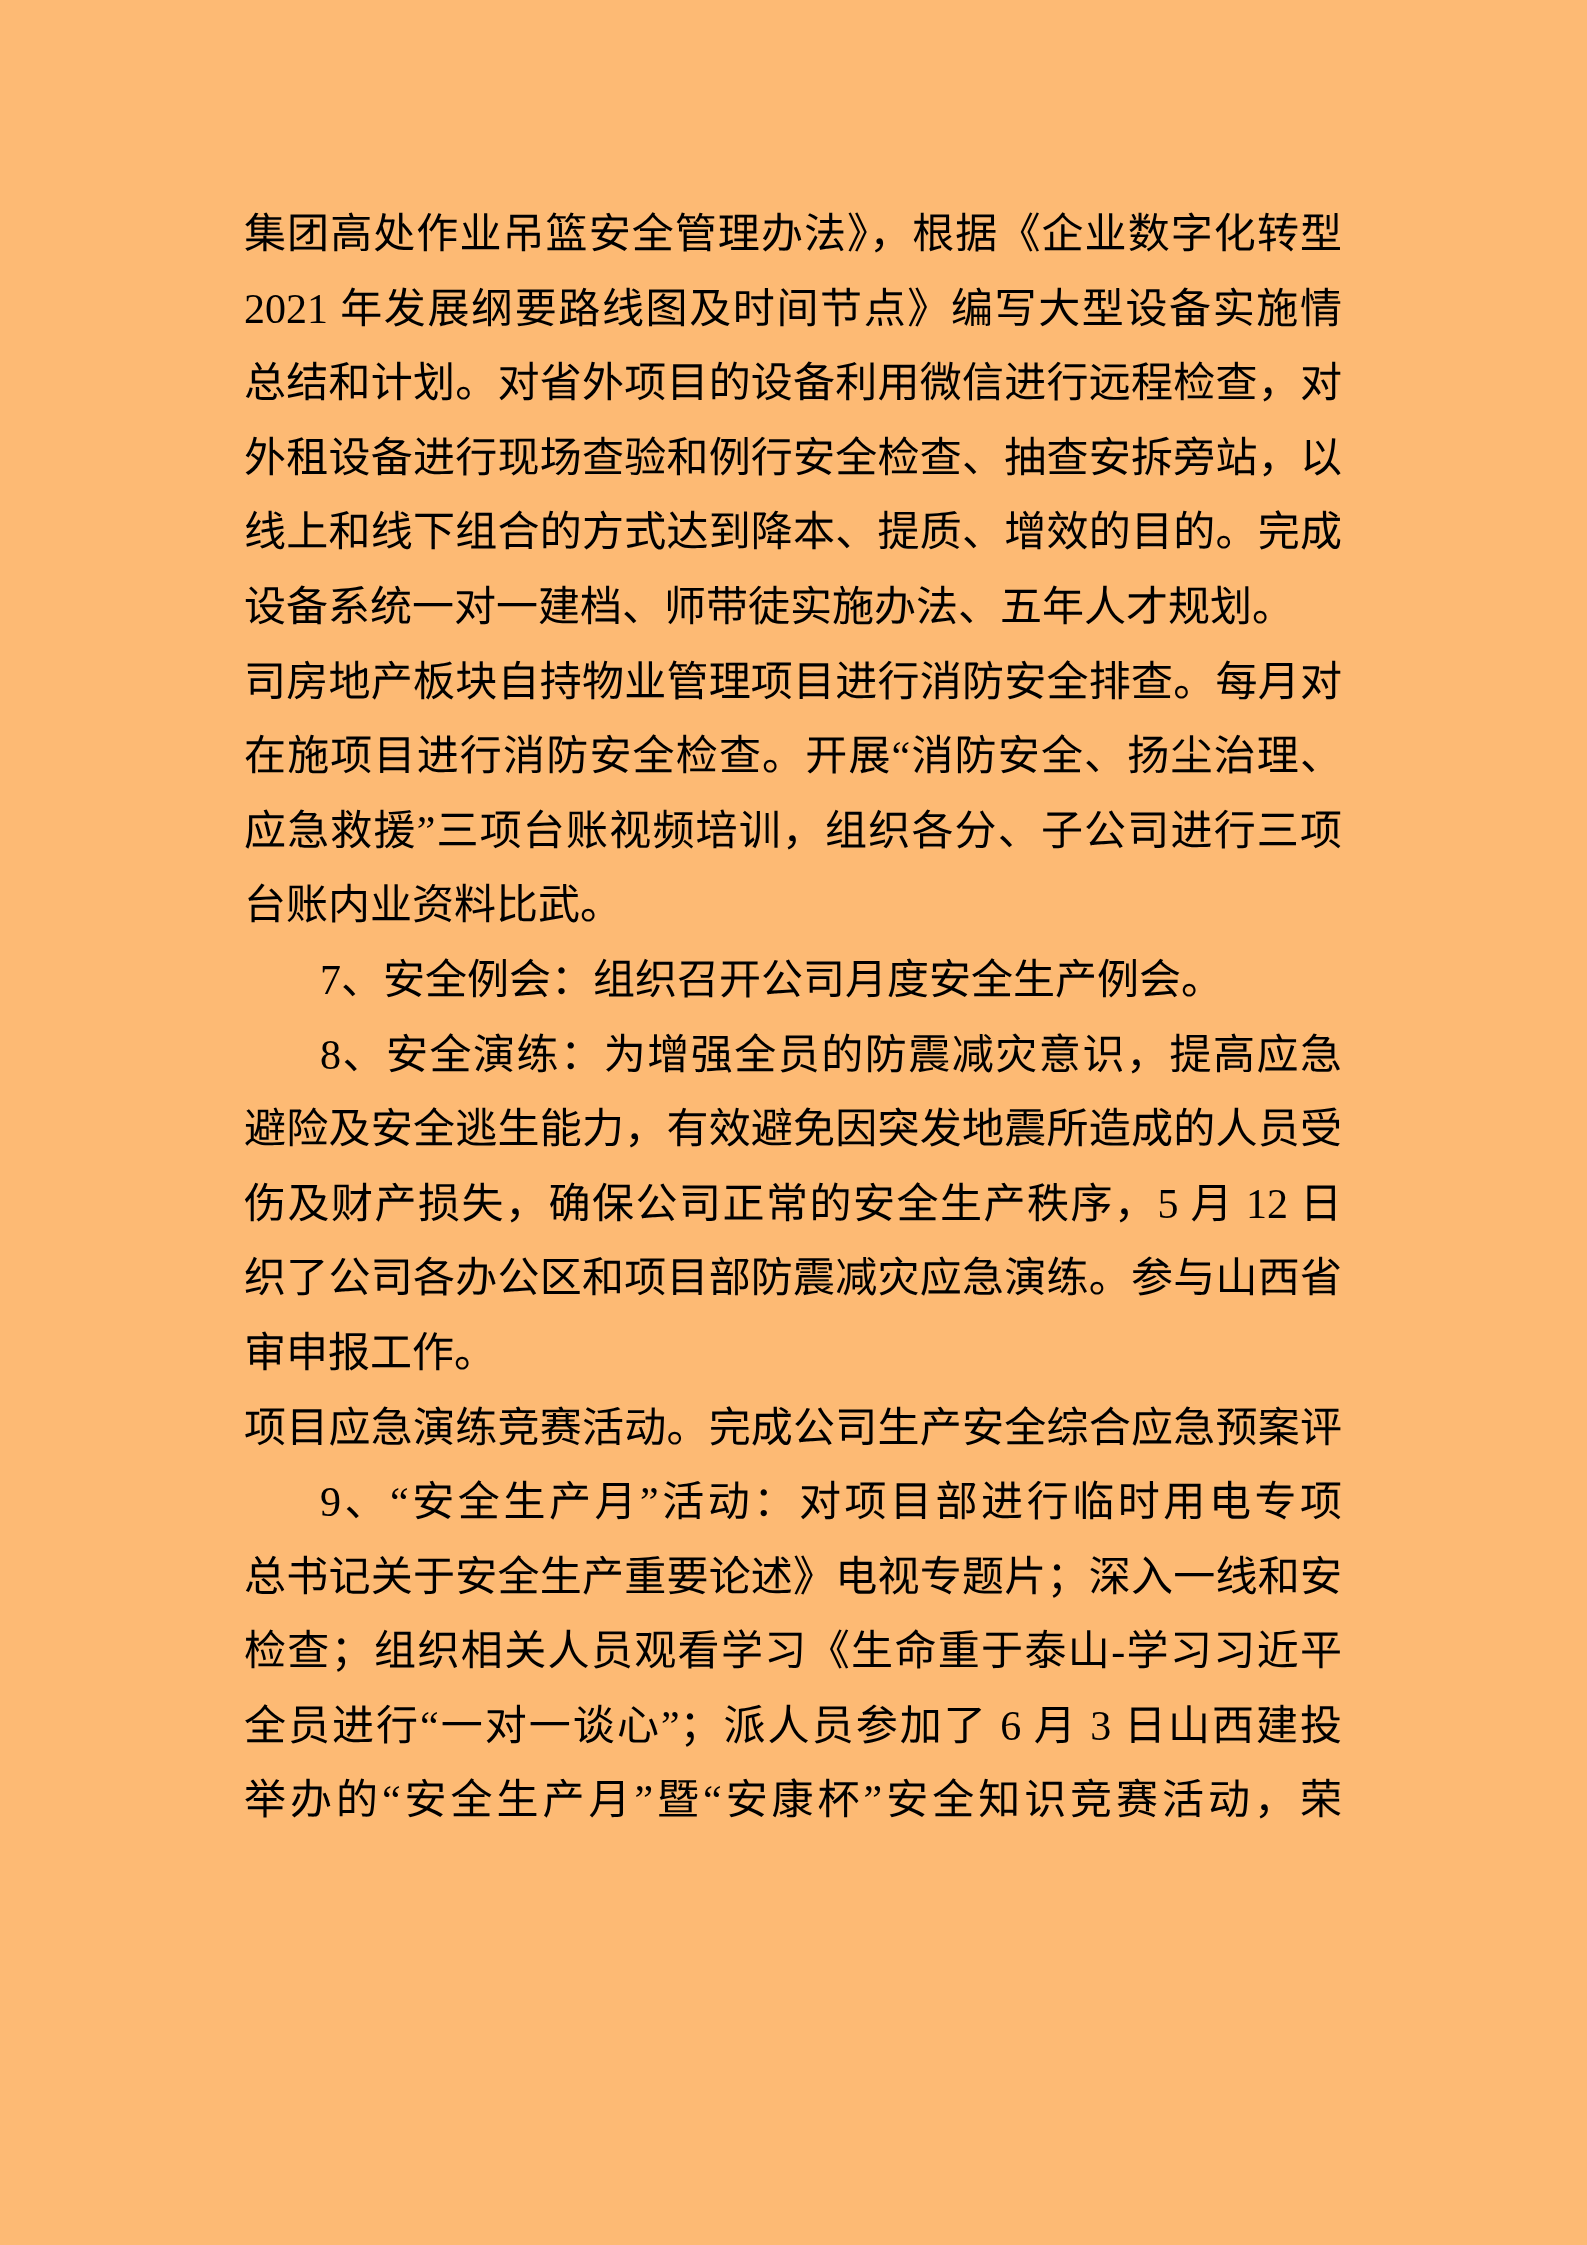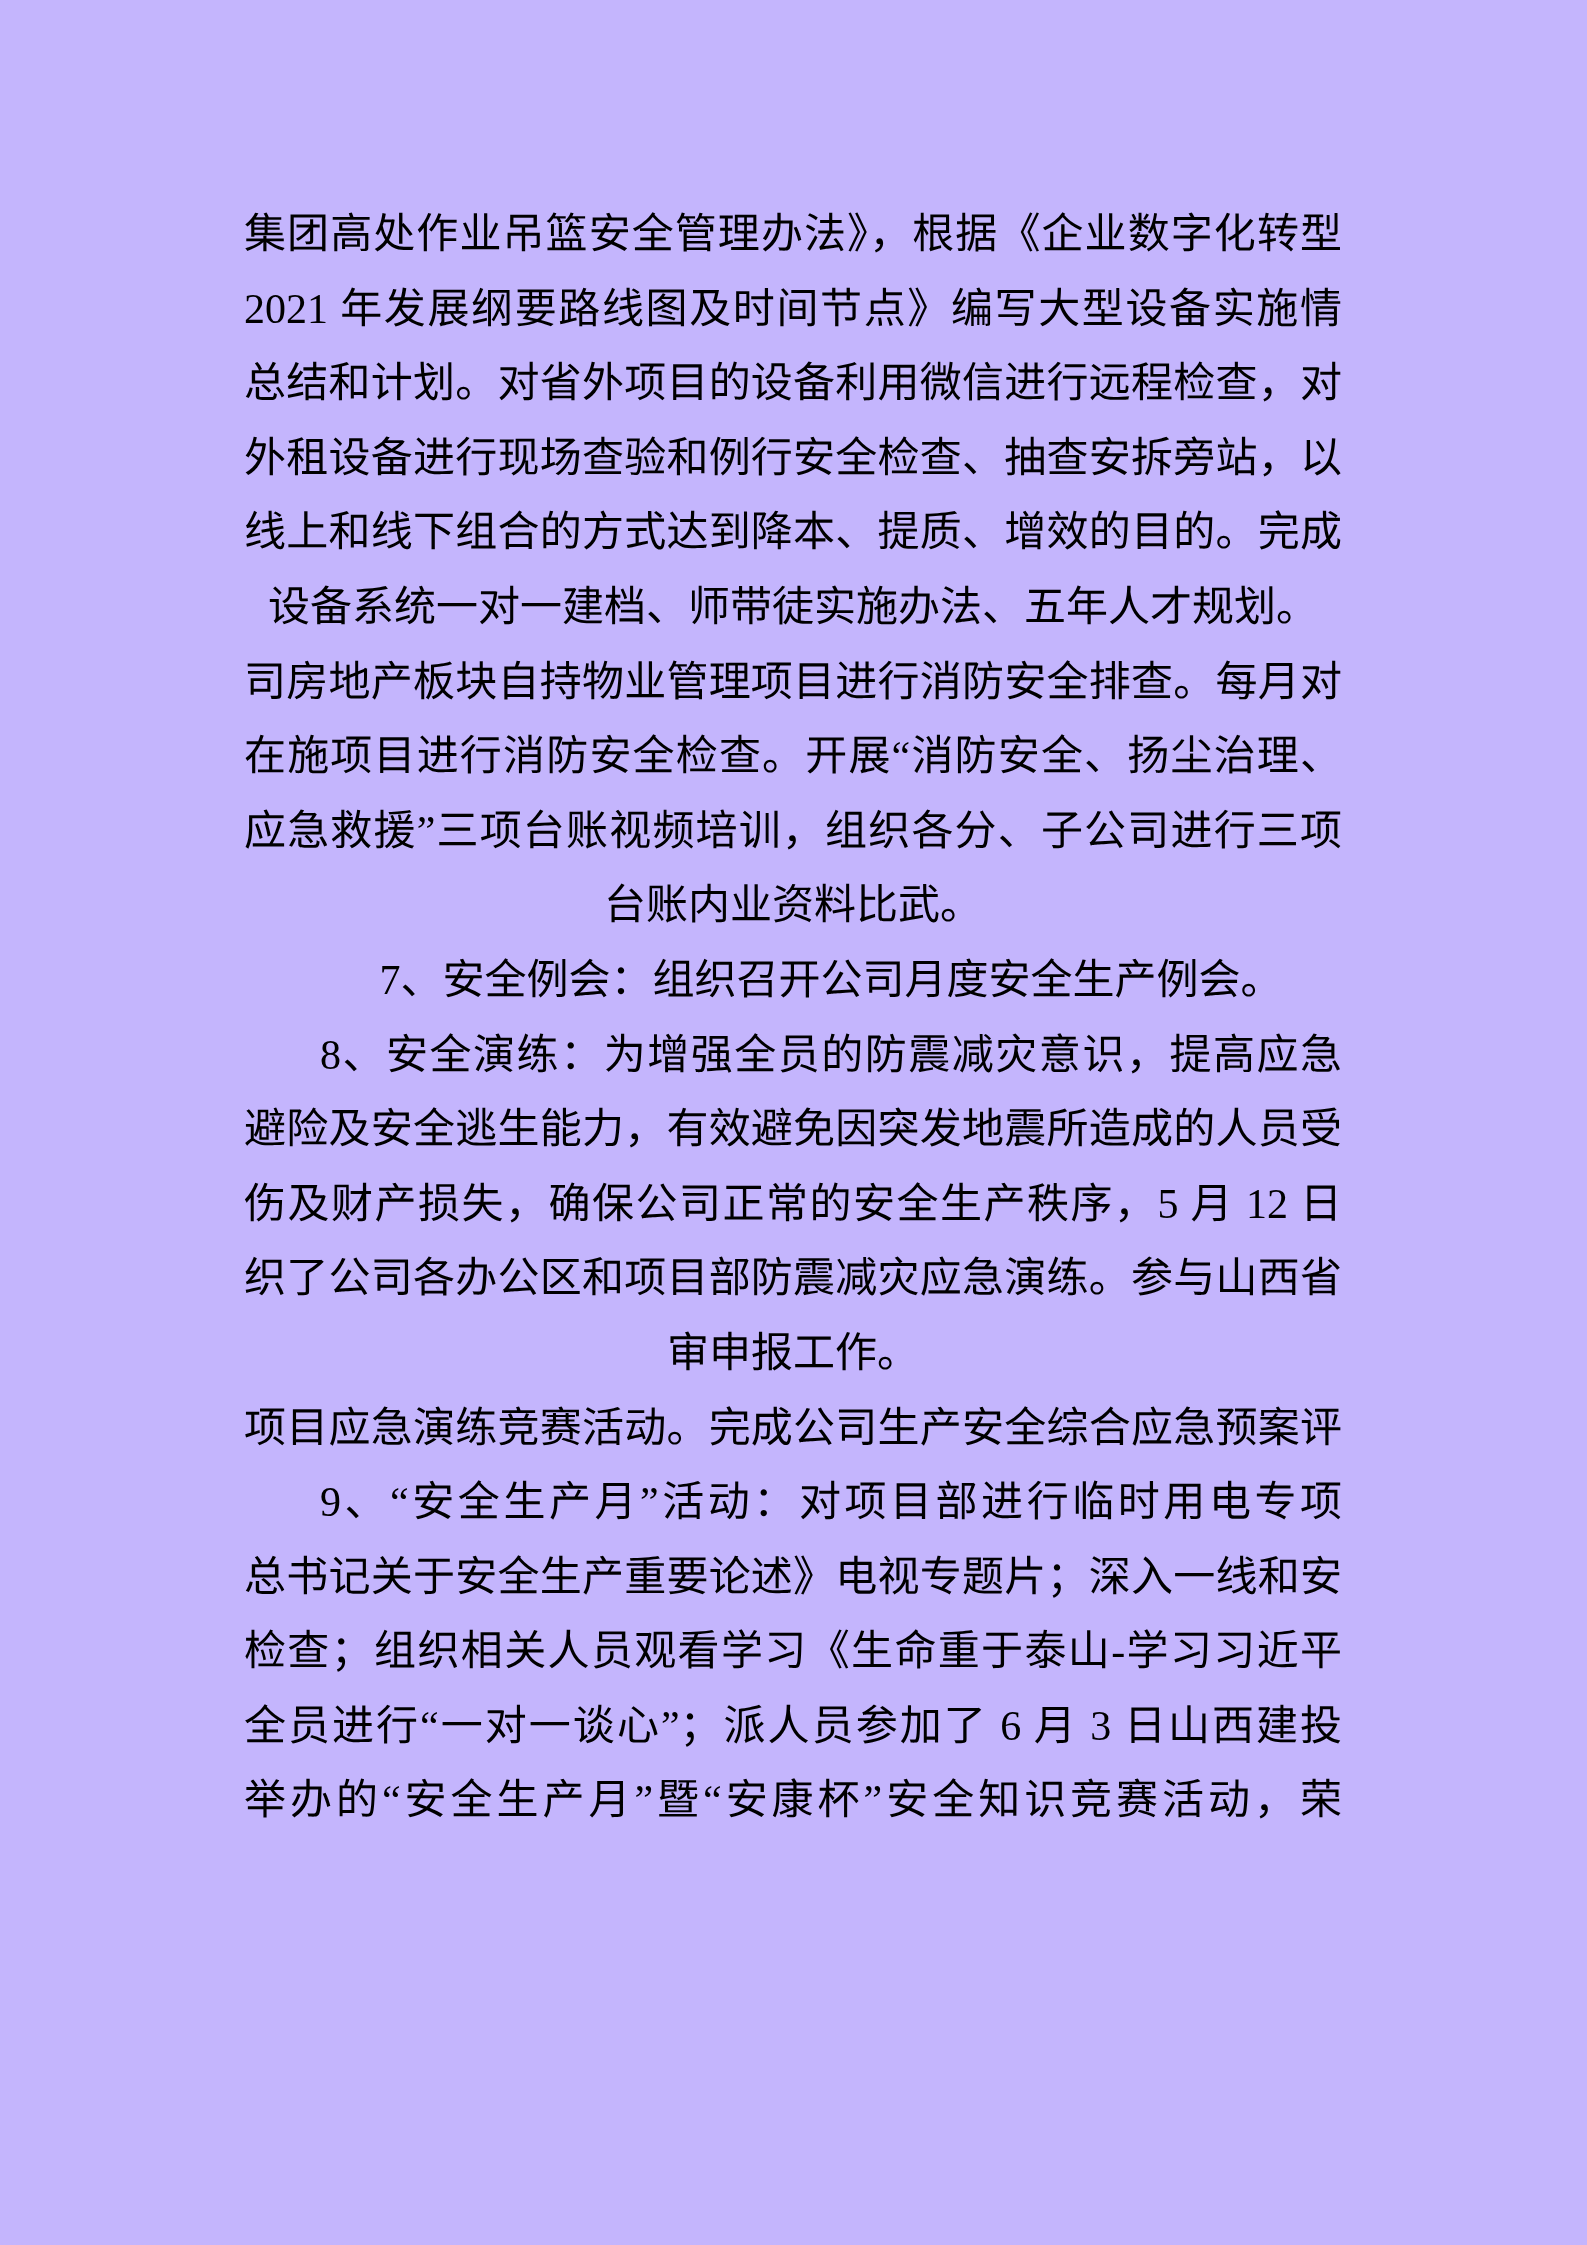--- a/index.html
+++ b/index.html
@@ -4,38 +4,38 @@
 <style>
   html, body {
     margin: 0;
     padding: 0;
     background: #ffffff;
   }
   .page {
     position: relative;
     width: 1587px;
     height: 2245px;
-    background: #c4b5fd;
+    background: #fdba74;
     overflow: hidden;
   }
   .text-block {
     position: absolute;
     left: 244px;
     top: 197px;
     width: 1098px;
     color: #000000;
     font-family: "Liberation Serif", "DejaVu Serif", serif;
     font-size: 42px;
     line-height: 74.6px;
     font-weight: 400;
   }
   .line {
     height: 74.6px;
     overflow: hidden;
-    text-align: center;
+    text-align: left;
     white-space: normal;
   }
   .line.justify {
     text-align: justify;
     text-align-last: justify;
     -moz-text-align-last: justify;
     text-justify: inter-character;
   }
   .line.indent {
     text-indent: 76px;

